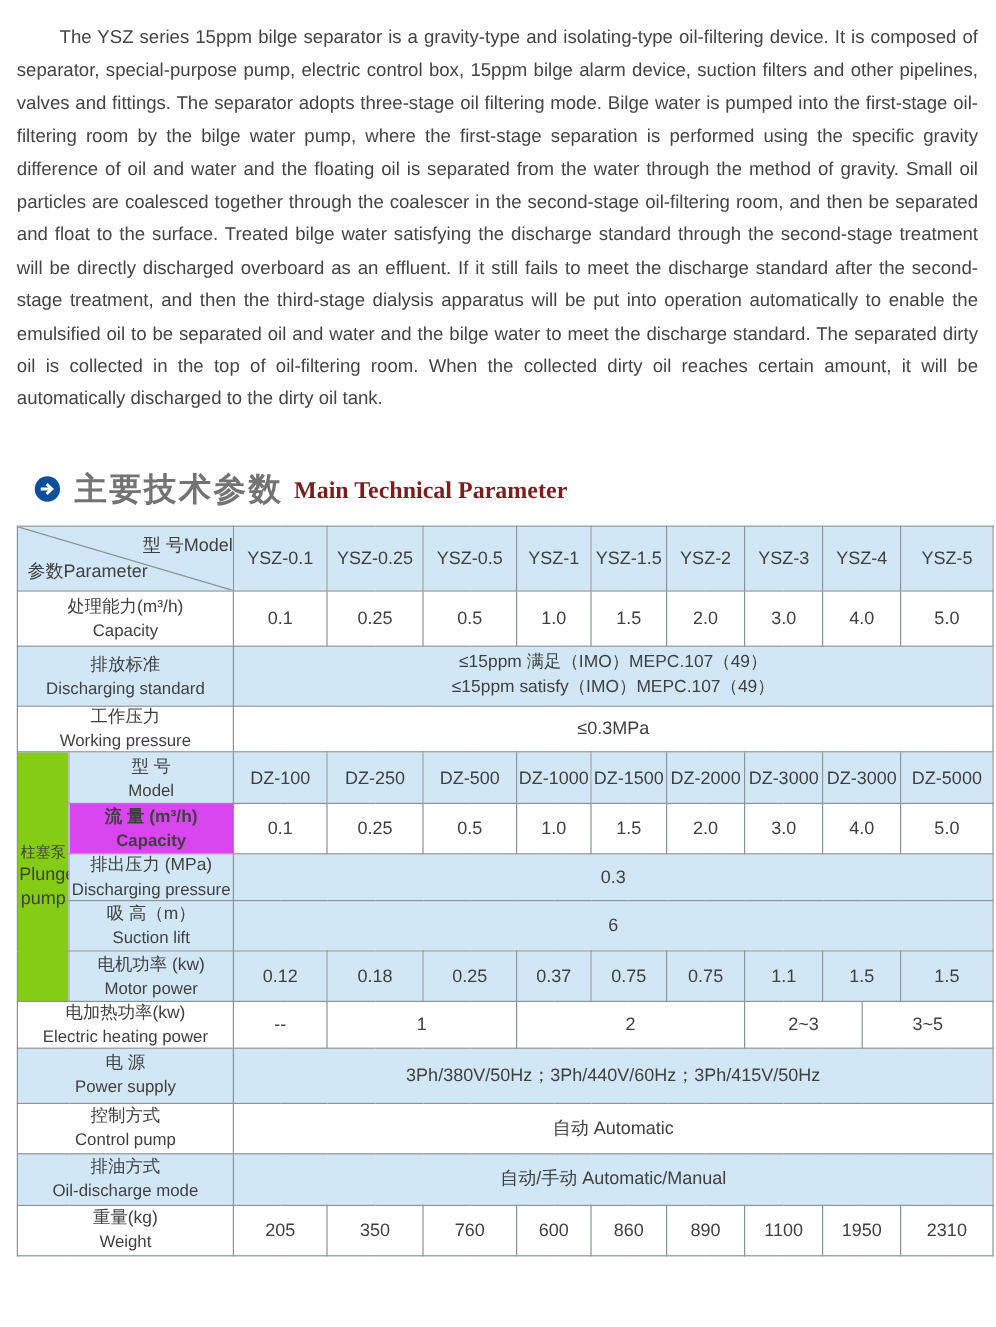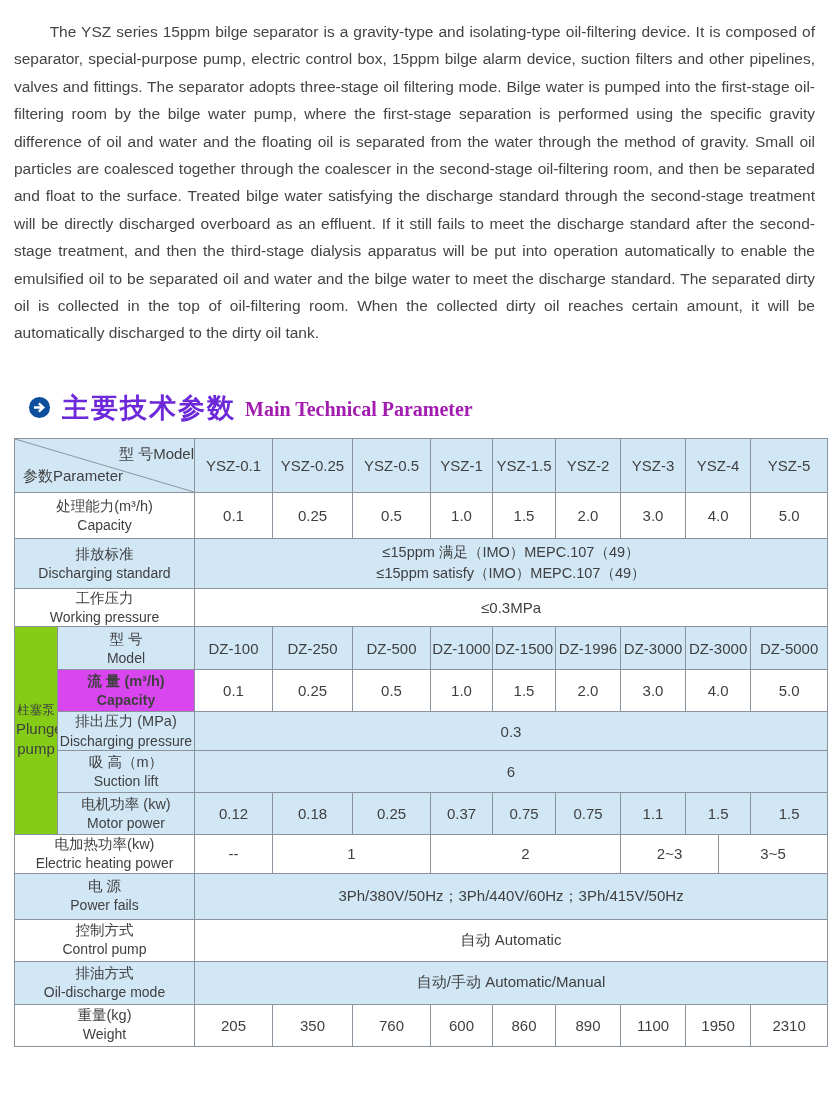--- a/index.html
+++ b/index.html
@@ -23,25 +23,25 @@
   }
 
   
   .section-header {
     margin-top:44px; margin-left:14px;
     display:flex; align-items:center; gap:11px;
     height:34px;
   }
   .title-icon { width:23px; height:23px; flex:0 0 auto; display:block; }
   .title-zh {
-    font-size:27px; font-weight:bold; color:#6d28d9; letter-spacing:2px;
+    font-size:27px; font-weight:bold; color:#737373; letter-spacing:2px;
     font-family:"Liberation Sans","DejaVu Sans",sans-serif;
   }
   .title-en {
-    font-size:20px; font-weight:bold; color:#a21caf;
+    font-size:20px; font-weight:bold; color:#7f1d1d;
     font-family:"Liberation Serif","DejaVu Serif",serif;
     margin-left:-2px; margin-top:4px;
   }
 
   
   table.params {
     margin-top:13px;
     border-collapse:collapse; table-layout:fixed;
     width:813px;
   }
@@ -182,21 +182,21 @@
       </td>
       <td>
         <span class="lbl-zh">型 号</span>
         <span class="lbl-en">Model</span>
       </td>
       <td colspan="2">DZ-100</td>
       <td colspan="2">DZ-250</td>
       <td colspan="2">DZ-500</td>
       <td colspan="2">DZ-1000</td>
       <td colspan="2">DZ-1500</td>
-      <td colspan="2">DZ-1996</td>
+      <td colspan="2">DZ-2000</td>
       <td colspan="2">DZ-3000</td>
       <td colspan="2">DZ-3000</td>
       <td colspan="2">DZ-5000</td>
     </tr>
 
     <tr class="plain h42">
       <td class="tint-cell">
         <span class="lbl-zh">流 量 (m³/h)</span>
         <span class="lbl-en">Capacity</span>
       </td>
@@ -251,21 +251,21 @@
       <td colspan="2">--</td>
       <td colspan="4">1</td>
       <td colspan="6">2</td>
       <td colspan="3">2~3</td>
       <td colspan="3">3~5</td>
     </tr>
 
     <tr class="tint h46">
       <td colspan="2">
         <span class="lbl-zh">电  源</span>
-        <span class="lbl-en">Power fails</span>
+        <span class="lbl-en">Power supply</span>
       </td>
       <td colspan="18">3Ph/380V/50Hz；3Ph/440V/60Hz；3Ph/415V/50Hz</td>
     </tr>
 
     <tr class="plain h42">
       <td colspan="2">
         <span class="lbl-zh">控制方式</span>
         <span class="lbl-en">Control pump</span>
       </td>
       <td colspan="18">自动 Automatic</td>

